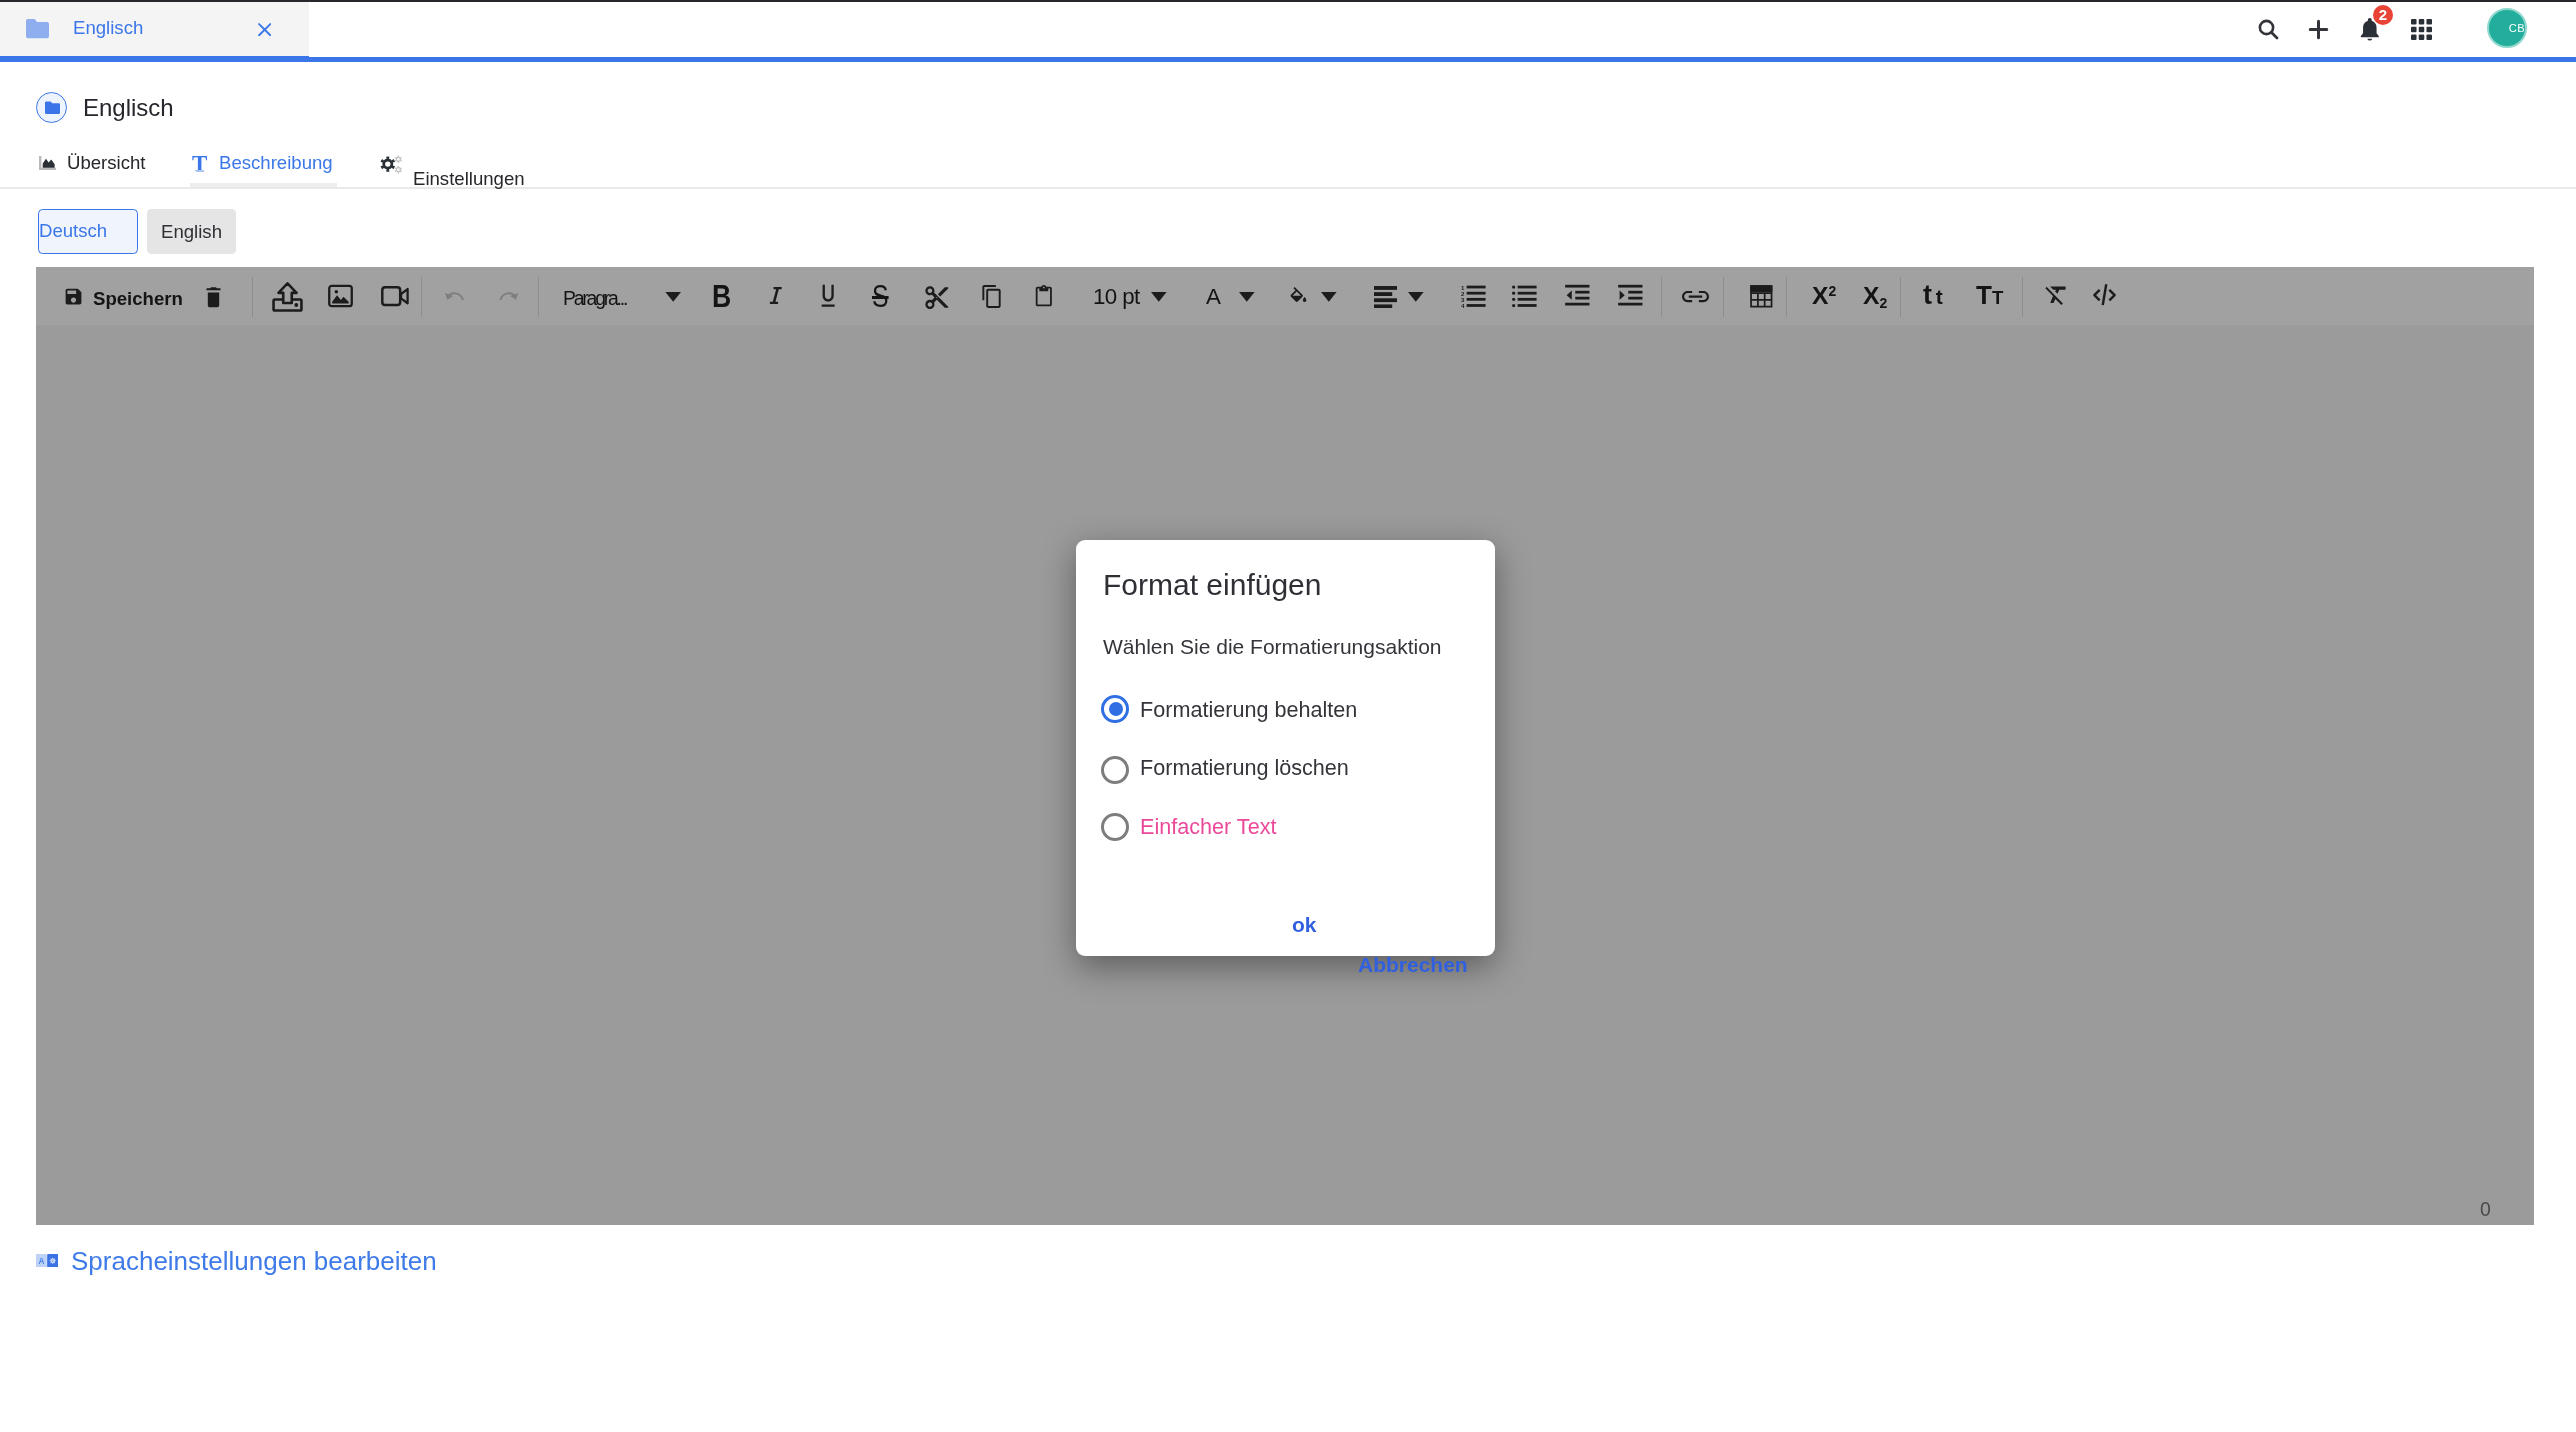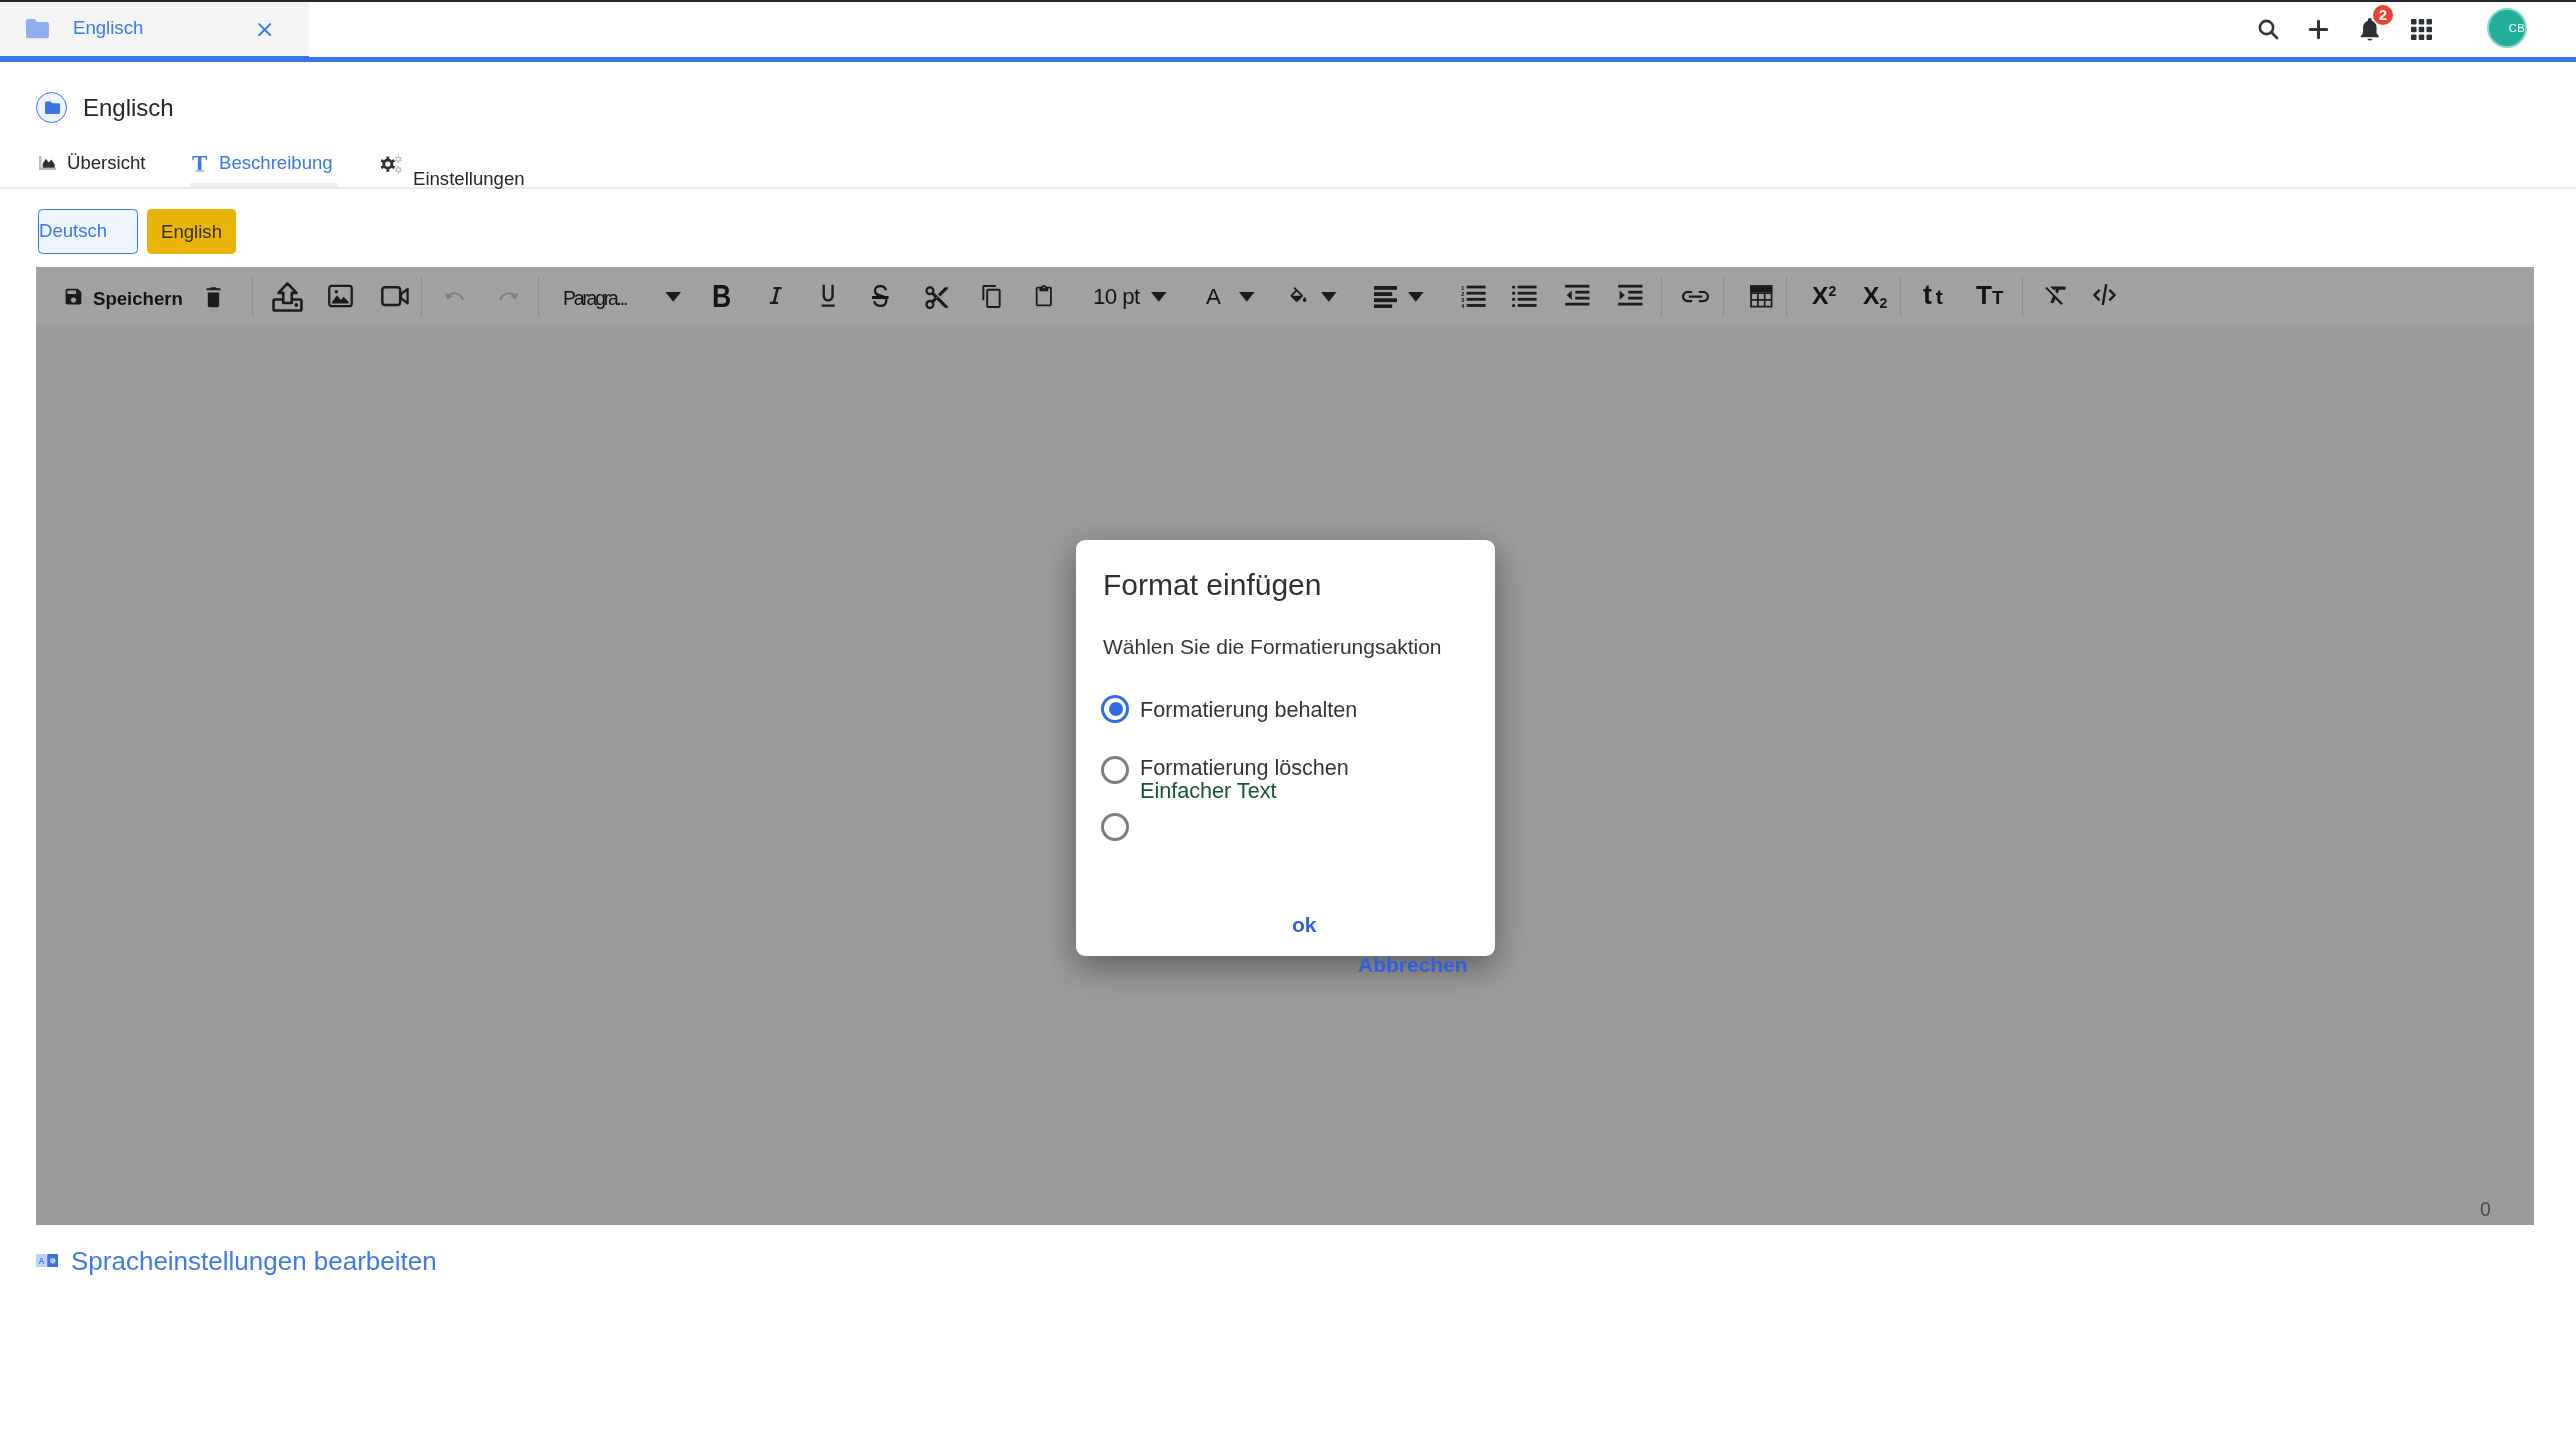--- a/index.html
+++ b/index.html
@@ -76,21 +76,21 @@
   <div class="abs" style="left:219px;top:154px;font-size:18.6px;line-height:18.6px;color:#3b77e8;">Beschreibung</div>
 
   <svg class="abs" style="left:380px;top:155px;" width="22.3" height="19" viewBox="0 0 30 25.2">
     <path fill="#2b2f36" fill-rule="evenodd" d="M8.27 2.05 A10.20 10.20 0 0 1 12.73 2.05 L12.09 4.88 A7.30 7.30 0 0 1 15.87 7.06 L18.01 5.10 A10.20 10.20 0 0 1 20.23 8.95 L17.47 9.82 A7.30 7.30 0 0 1 17.47 14.18 L20.23 15.05 A10.20 10.20 0 0 1 18.01 18.90 L15.87 16.94 A7.30 7.30 0 0 1 12.09 19.12 L12.73 21.95 A10.20 10.20 0 0 1 8.27 21.95 L8.91 19.12 A7.30 7.30 0 0 1 5.13 16.94 L2.99 18.90 A10.20 10.20 0 0 1 0.77 15.05 L3.53 14.18 A7.30 7.30 0 0 1 3.53 9.82 L0.77 8.95 A10.20 10.20 0 0 1 2.99 5.10 L5.13 7.06 A7.30 7.30 0 0 1 8.91 4.88 Z M14.10 12.00 A3.6 3.6 0 1 0 6.90 12.00 A3.6 3.6 0 1 0 14.10 12.00 Z"></path>
     <path fill="#c3c3c3" fill-rule="evenodd" d="M23.59 0.62 A5.10 5.10 0 0 1 25.81 0.62 L25.49 2.09 A3.60 3.60 0 0 1 27.35 3.16 L28.45 2.15 A5.10 5.10 0 0 1 29.57 4.07 L28.14 4.52 A3.60 3.60 0 0 1 28.14 6.68 L29.57 7.13 A5.10 5.10 0 0 1 28.45 9.05 L27.35 8.04 A3.60 3.60 0 0 1 25.49 9.11 L25.81 10.58 A5.10 5.10 0 0 1 23.59 10.58 L23.91 9.11 A3.60 3.60 0 0 1 22.05 8.04 L20.95 9.05 A5.10 5.10 0 0 1 19.83 7.13 L21.26 6.68 A3.60 3.60 0 0 1 21.26 4.52 L19.83 4.07 A5.10 5.10 0 0 1 20.95 2.15 L22.05 3.16 A3.60 3.60 0 0 1 23.91 2.09 Z M26.50 5.60 A1.8 1.8 0 1 0 22.90 5.60 A1.8 1.8 0 1 0 26.50 5.60 Z"></path>
     <path fill="#c3c3c3" fill-rule="evenodd" d="M23.59 14.62 A5.10 5.10 0 0 1 25.81 14.62 L25.49 16.09 A3.60 3.60 0 0 1 27.35 17.16 L28.45 16.15 A5.10 5.10 0 0 1 29.57 18.07 L28.14 18.52 A3.60 3.60 0 0 1 28.14 20.68 L29.57 21.13 A5.10 5.10 0 0 1 28.45 23.05 L27.35 22.04 A3.60 3.60 0 0 1 25.49 23.11 L25.81 24.58 A5.10 5.10 0 0 1 23.59 24.58 L23.91 23.11 A3.60 3.60 0 0 1 22.05 22.04 L20.95 23.05 A5.10 5.10 0 0 1 19.83 21.13 L21.26 20.68 A3.60 3.60 0 0 1 21.26 18.52 L19.83 18.07 A5.10 5.10 0 0 1 20.95 16.15 L22.05 17.16 A3.60 3.60 0 0 1 23.91 16.09 Z M26.50 19.60 A1.8 1.8 0 1 0 22.90 19.60 A1.8 1.8 0 1 0 26.50 19.60 Z"></path>
   </svg>
   <div class="abs" style="left:413px;top:170px;font-size:18.6px;line-height:18.6px;color:#26262b;">Einstellungen</div>
 
   <div class="abs" style="left:38px;top:209px;width:100px;height:45px;border:1.5px solid #3b74e8;border-radius:4.5px;background:#f0f5fd;color:#3b77e8;font-size:18.6px;line-height:42px;text-align:left;">Deutsch</div>
-  <div class="abs" style="left:147px;top:209px;width:89px;height:45px;border-radius:4.5px;background:#eab308;color:#2f2f35;font-size:18.6px;line-height:45px;text-align:center;">English</div>
+  <div class="abs" style="left:147px;top:209px;width:89px;height:45px;border-radius:4.5px;background:#e5e5e5;color:#2f2f35;font-size:18.6px;line-height:45px;text-align:center;">English</div>
 
   <div class="abs" style="left:36px;top:267px;width:2498px;height:59px;background:#a1a1a1;border-bottom:1.5px solid #868686;"></div>
   <div class="abs" style="left:36px;top:325px;width:2498px;height:900px;background:#9b9b9b;"></div>
   <div class="abs" style="left:2480px;top:1200px;font-size:19.4px;line-height:19.4px;color:#4a4a4a;">0</div>
 
   <svg class="abs" style="left:63px;top:286px;" width="21" height="21" viewBox="0 0 24 24">
     <path fill="#1c1c1c" d="M17 3H5c-1.11 0-2 .9-2 2v14c0 1.1.89 2 2 2h14c1.1 0 2-.9 2-2V7l-4-4zm-5 16c-1.66 0-3-1.34-3-3s1.34-3 3-3 3 1.34 3 3-1.34 3-3 3zm3-10H5V5h10v4z"></path>
   </svg>
   <div class="abs" style="left:93px;top:290px;font-size:18.6px;line-height:18.6px;color:#141414;font-weight:bold;">Speichern</div>
 
@@ -264,19 +264,19 @@
   <div class="abs" style="left:1103px;top:636px;font-size:21px;line-height:21px;color:#34343a;">Wählen Sie die Formatierungsaktion</div>
 
   <div class="abs" style="left:1101px;top:695px;width:28px;height:28px;border-radius:50%;border:3.7px solid #2f6fe3;"></div>
   <div class="abs" style="left:1109px;top:702px;width:14px;height:14px;border-radius:50%;background:#2f6fe3;"></div>
   <div class="abs" style="left:1140px;top:699px;font-size:21.6px;line-height:21.6px;color:#34343a;">Formatierung behalten</div>
 
   <div class="abs" style="left:1101px;top:756px;width:28px;height:28px;border-radius:50%;border:3px solid #7d7d7d;"></div>
   <div class="abs" style="left:1140px;top:757px;font-size:21.6px;line-height:21.6px;color:#34343a;">Formatierung löschen</div>
 
   <div class="abs" style="left:1101px;top:813px;width:28px;height:28px;border-radius:50%;border:3px solid #7d7d7d;"></div>
-  <div class="abs" style="left:1140px;top:780px;font-size:21.6px;line-height:21.6px;color:#14532d;">Einfacher Text</div>
+  <div class="abs" style="left:1140px;top:816px;font-size:21.6px;line-height:21.6px;color:#ec4899;">Einfacher Text</div>
 
   <div class="abs" style="left:1292px;top:914px;font-size:21px;line-height:21px;color:#3060df;font-weight:bold;">ok</div>
   <div class="abs" style="left:1358px;top:914px;font-size:21px;line-height:21px;color:#3060df;font-weight:bold;margin-top:40px;">Abbrechen</div>
 
 </div>
 
 
 </body></html>

